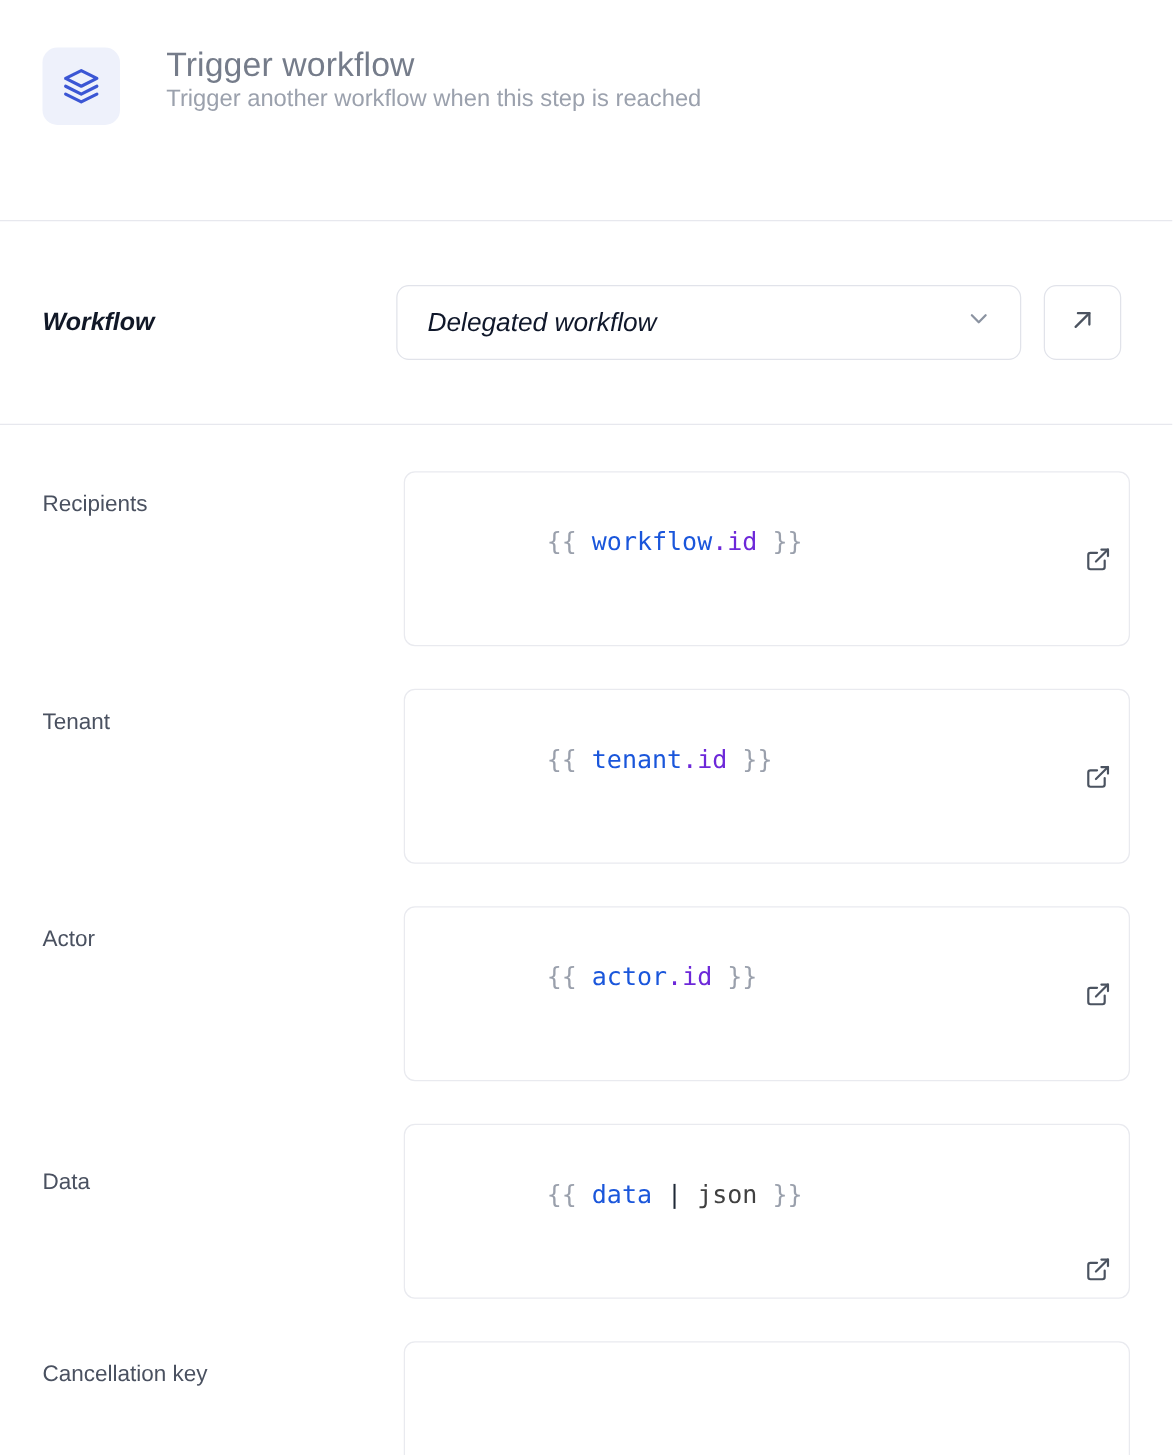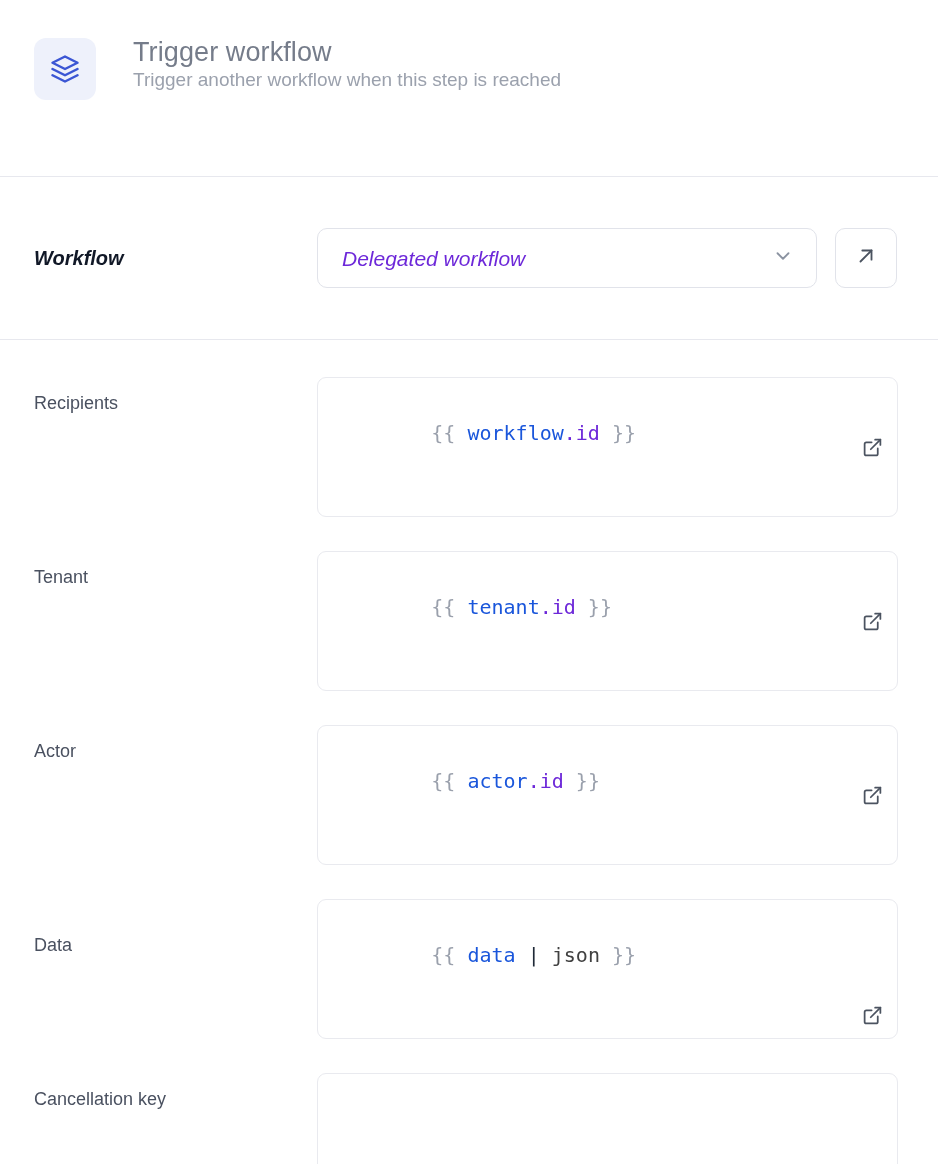--- a/index.html
+++ b/index.html
@@ -77,21 +77,21 @@
     width: 500px;
     height: 60px;
     border: 1px solid #e1e3ea;
     border-radius: 10px;
     background: #fff;
     display: flex;
     align-items: center;
     justify-content: space-between;
     padding: 0 22px 0 24px;
     font-size: 21px;
-    color: #6d28d9;
+    color: #0f172a;
   }
   .select-value { line-height: 1; }
   .ext-btn {
     width: 62px; height: 60px;
     margin-left: 18px;
     border: 1px solid #e1e3ea;
     border-radius: 10px;
     background: #fff;
     display: flex;
     align-items: center;
@@ -105,20 +105,21 @@
     font-weight: 700;
     color: #111827;
     padding-top: 61px;
     padding-bottom: 0;
   }
 
   .field-row {
     display: flex;
     align-items: flex-start;
     margin-top: 34px;
+    justify-content: space-between;
   }
   .field-row.first { margin-top: 37px; }
   .field-label {
     font-size: 18px;
     color: #4a5160;
     width: 283px;
     min-width: 283px;
     padding-top: 16px;
     line-height: 1.2;
   }

